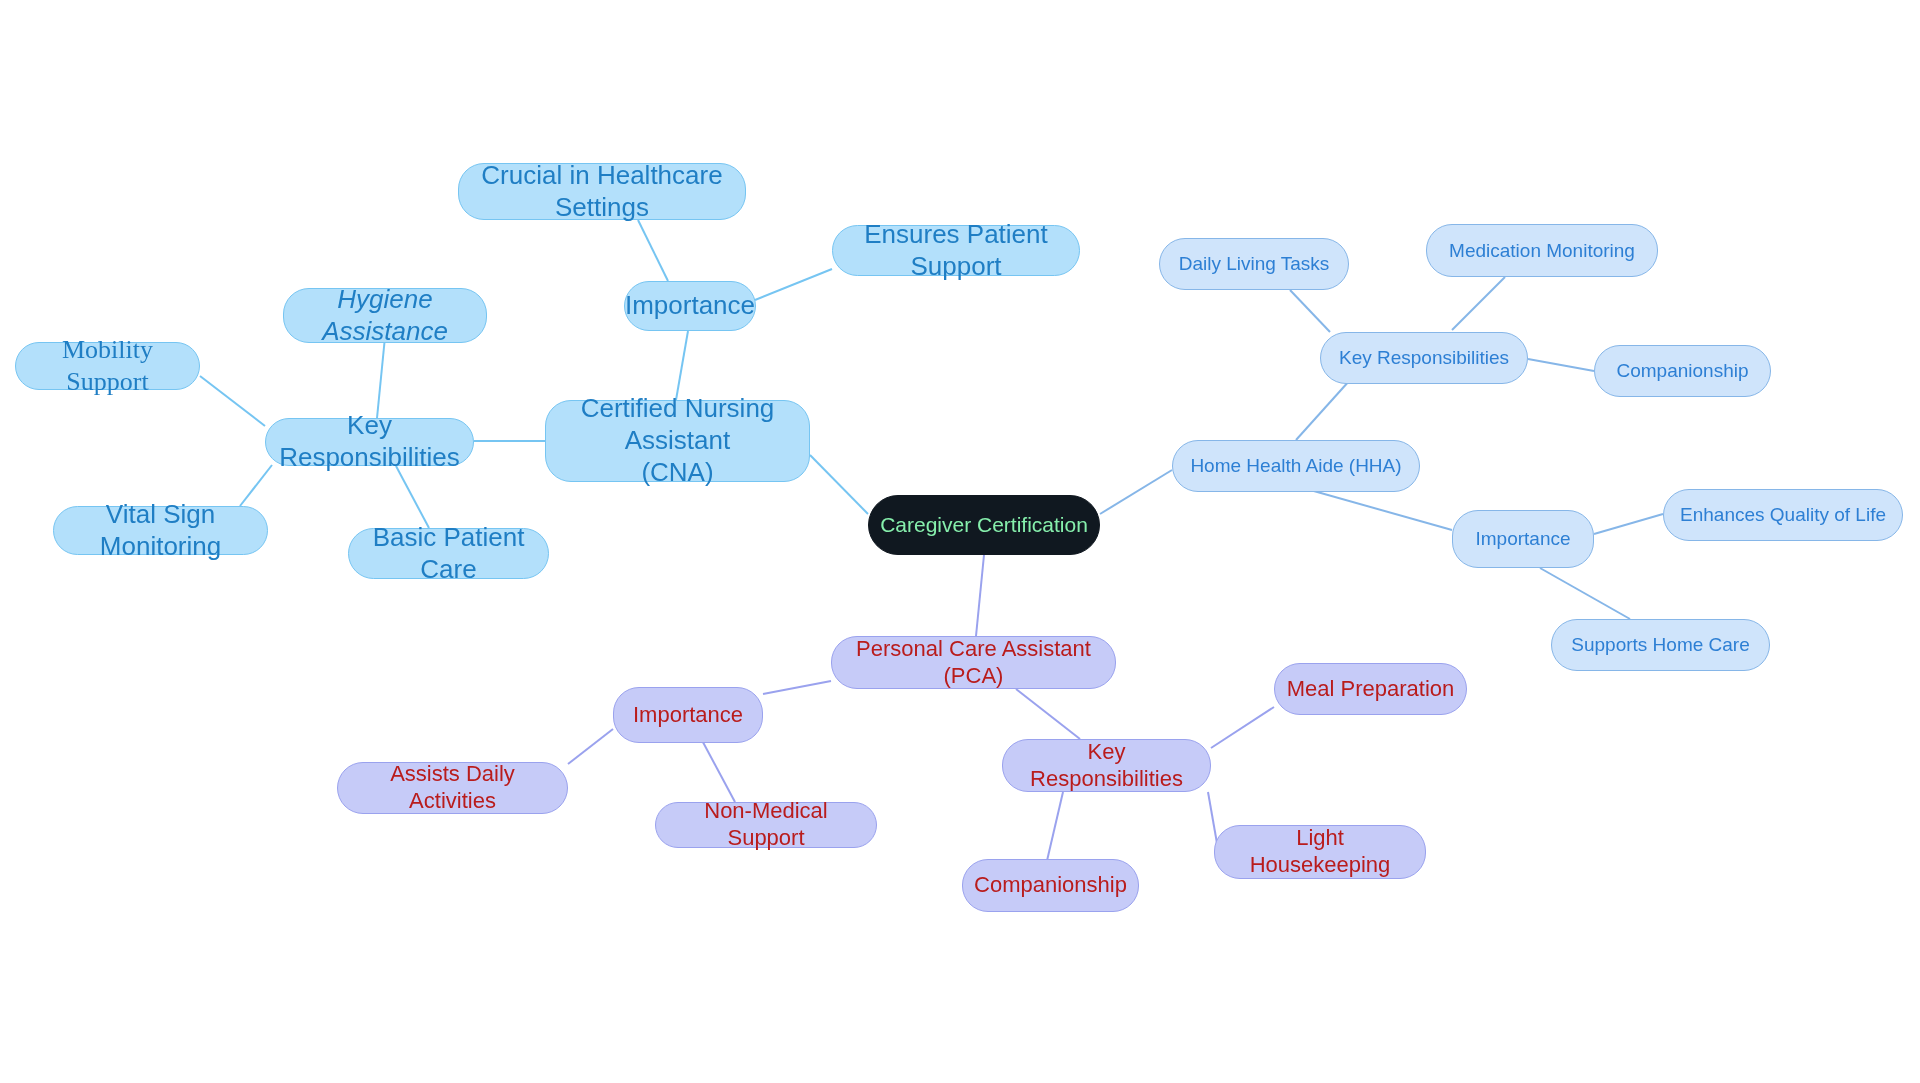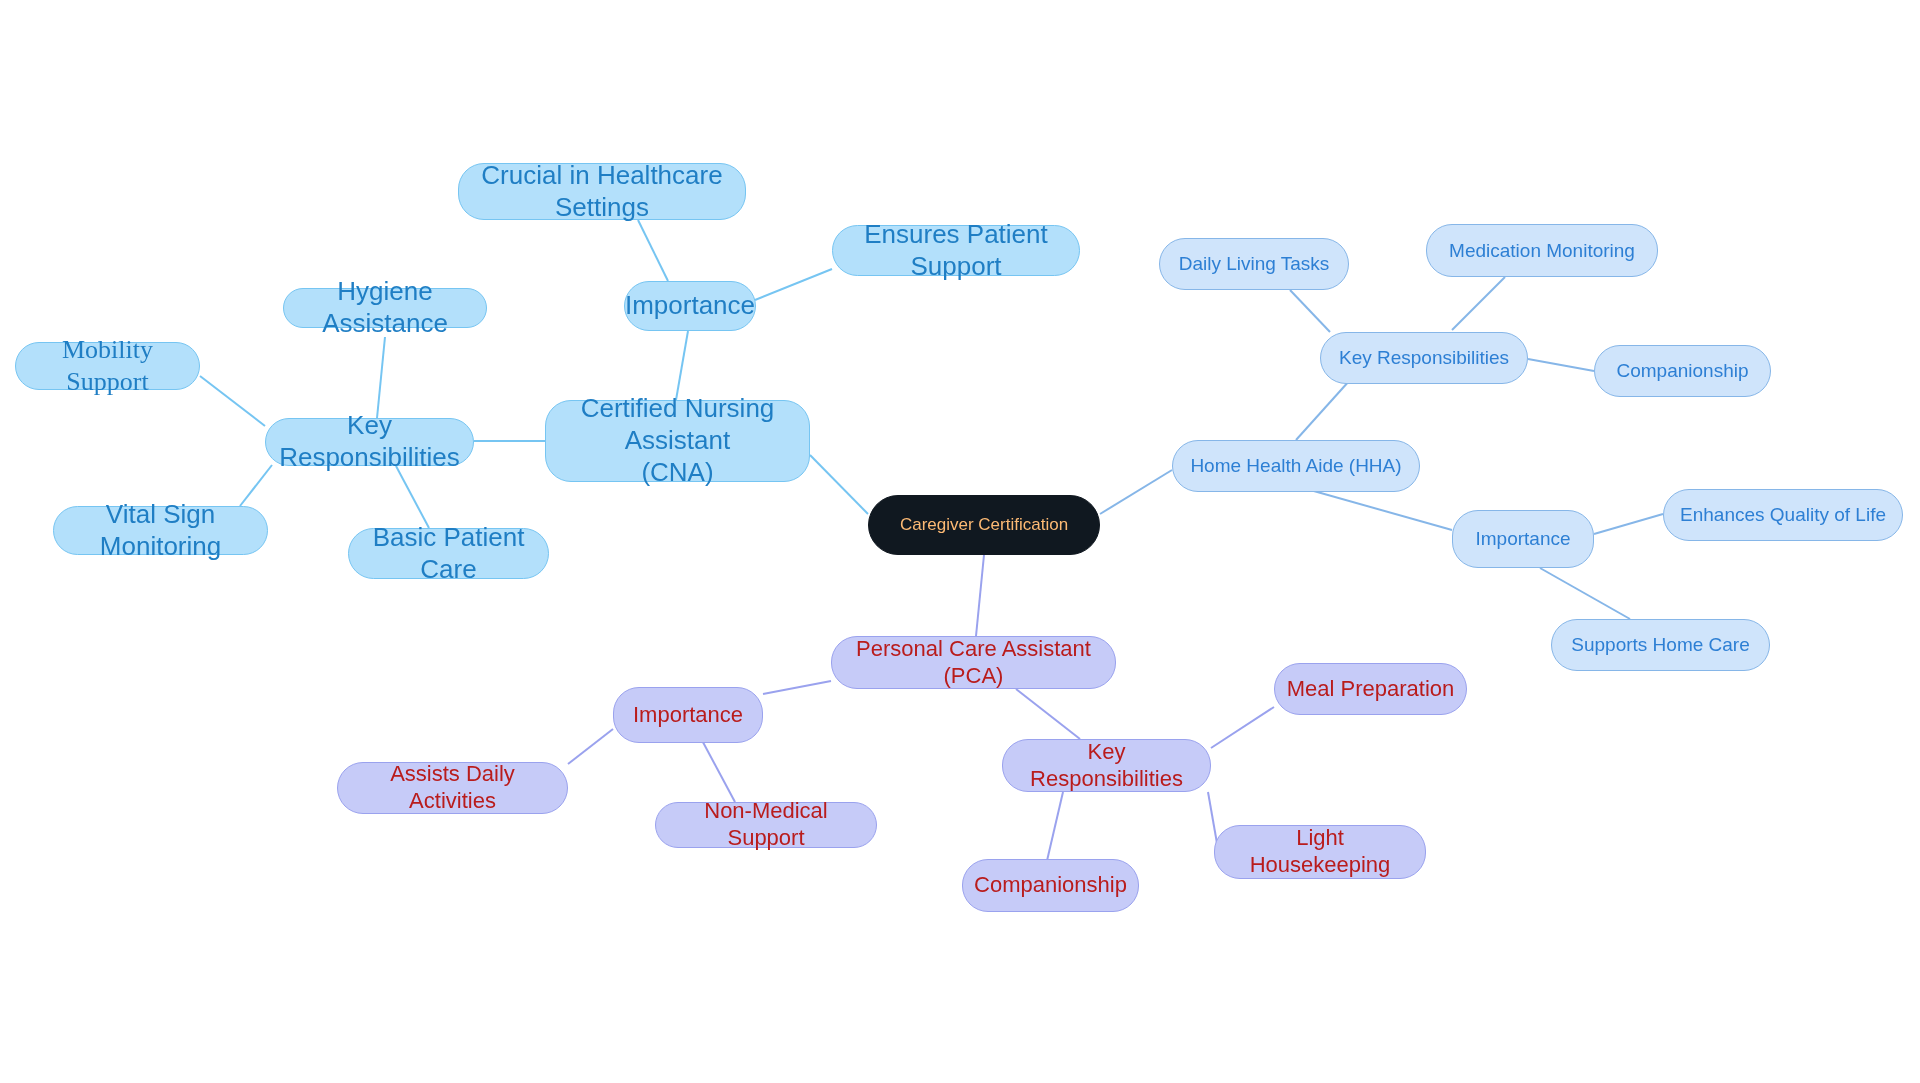--- a/index.html
+++ b/index.html
@@ -33,22 +33,22 @@
     border-radius: 26px;
     border-style: solid;
     border-width: 1px;
     line-height: 1.22;
     white-space: pre-line;
     padding: 4px 10px;
   }
   .node-root {
     background: #101820;
     border-color: #101820;
-    color: #fdba74;
-    font-size: 17px;
+    color: #86efac;
+    font-size: 21px;
     border-radius: 30px;
   }
   .node-cna {
     background: #b3e0fb;
     border-color: #76c5f2;
     color: #1f7ec4;
     font-size: 26px;
   }
   .node-hha {
     background: #cfe4fb;
@@ -121,21 +121,21 @@
   </div>
 
   <div class="node node-cna" style="left:265px; top:418px; width:209px; height:48px;">
     <span>Key Responsibilities</span>
   </div>
 
   <div class="node node-cna" style="left:15px; top:342px; width:185px; height:48px;font-family:Liberation Serif, serif;">
     <span>Mobility Support</span>
   </div>
 
-  <div class="node node-cna" style="left:283px; top:288px; width:204px; height:40px;">
+  <div class="node node-cna" style="left:283px; top:288px; width:204px; height:55px;font-style:italic;">
     <span>Hygiene Assistance</span>
   </div>
 
   <div class="node node-cna" style="left:53px; top:506px; width:215px; height:49px;">
     <span>Vital Sign Monitoring</span>
   </div>
 
   <div class="node node-cna" style="left:348px; top:528px; width:201px; height:51px;">
     <span>Basic Patient Care</span>
   </div>

